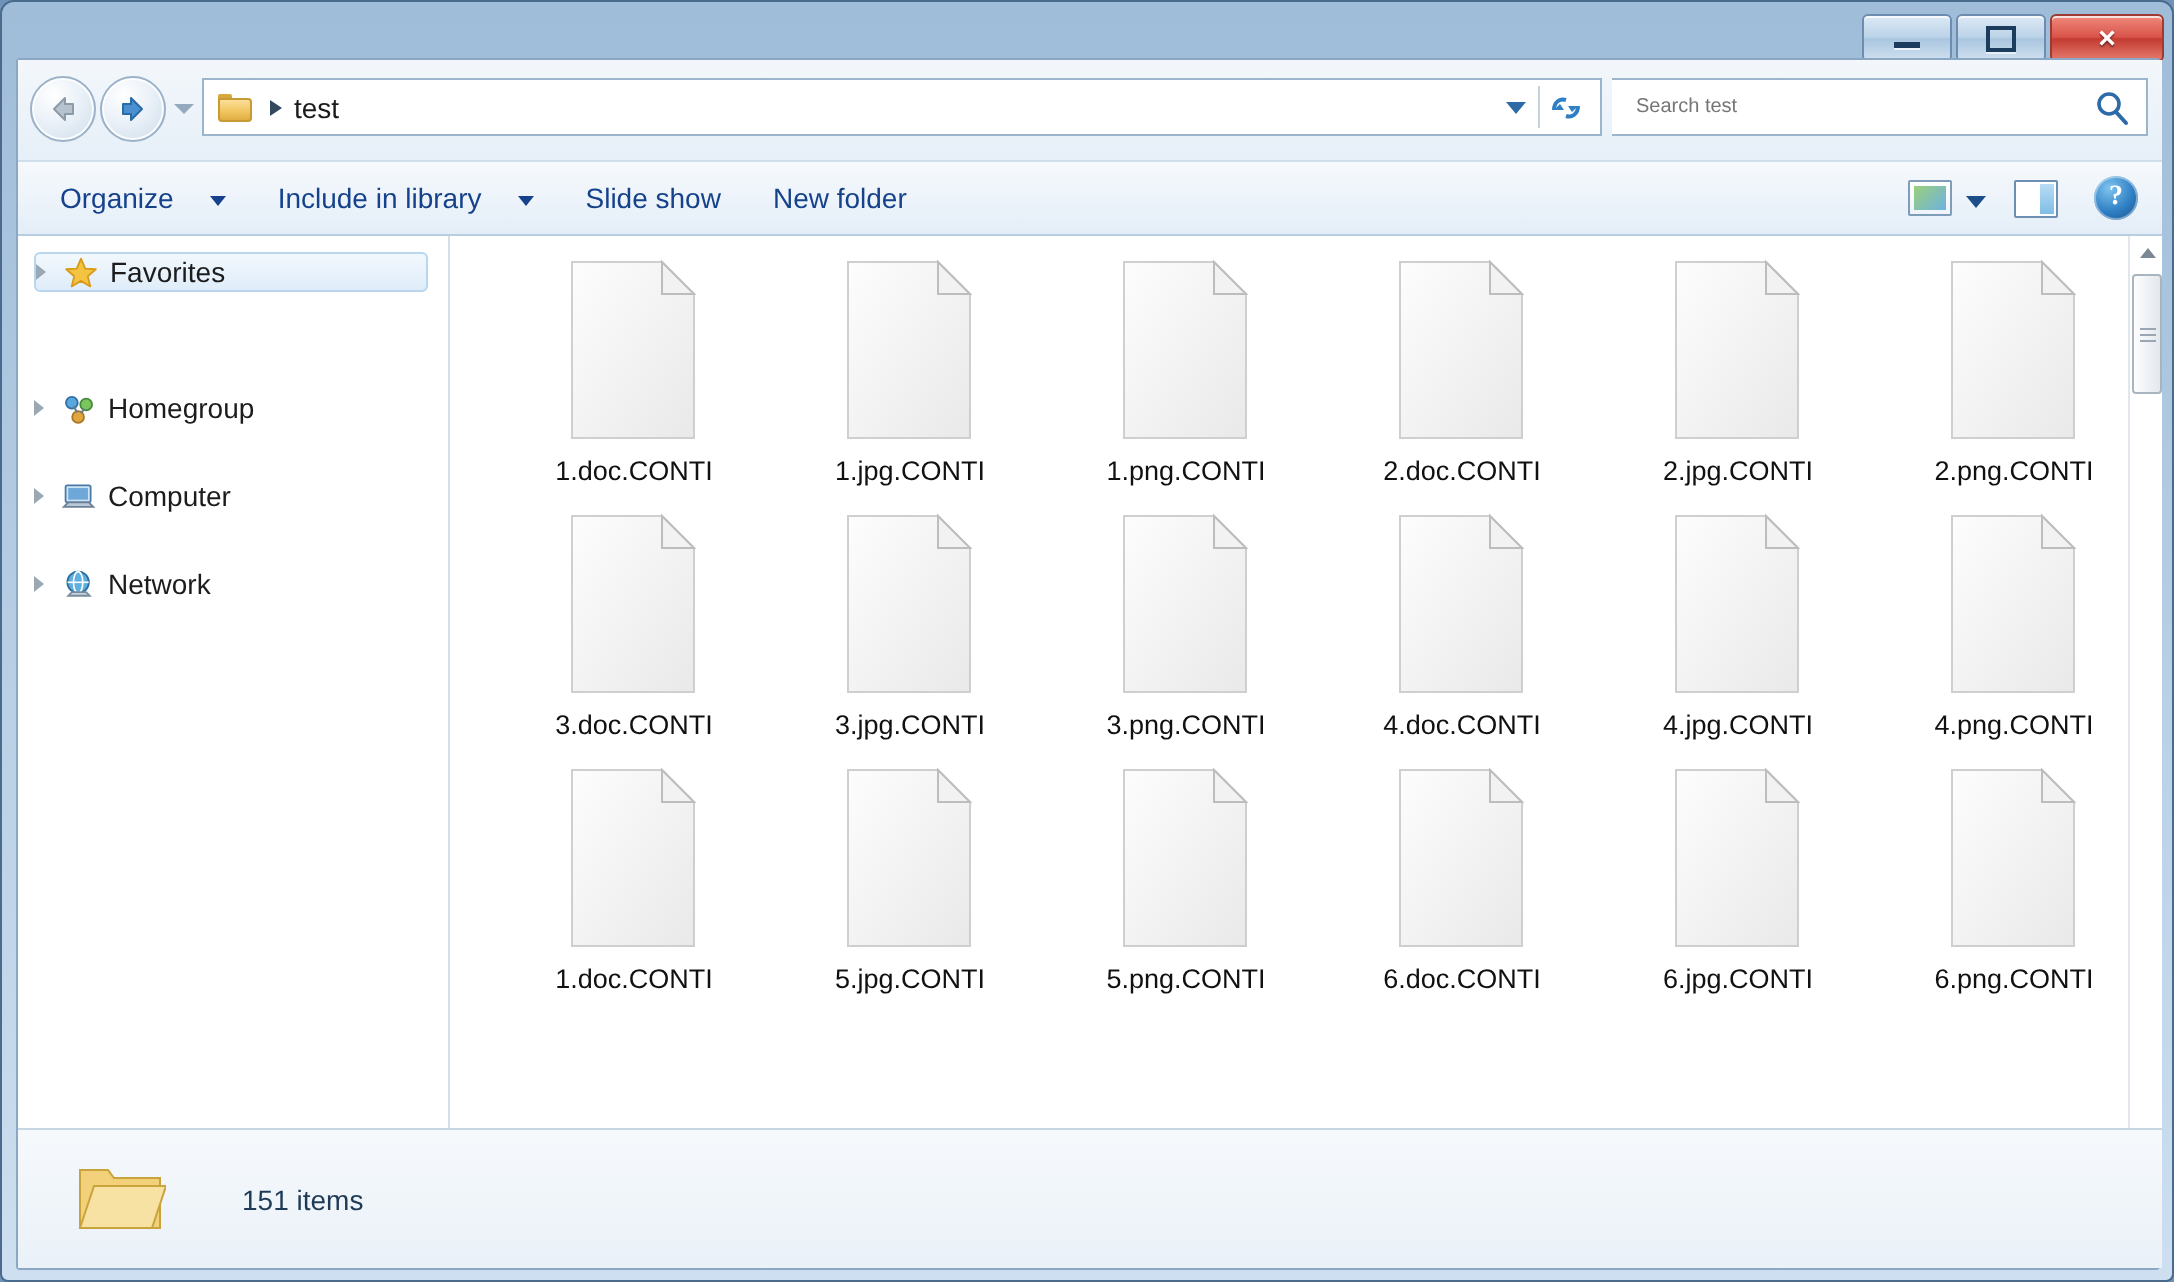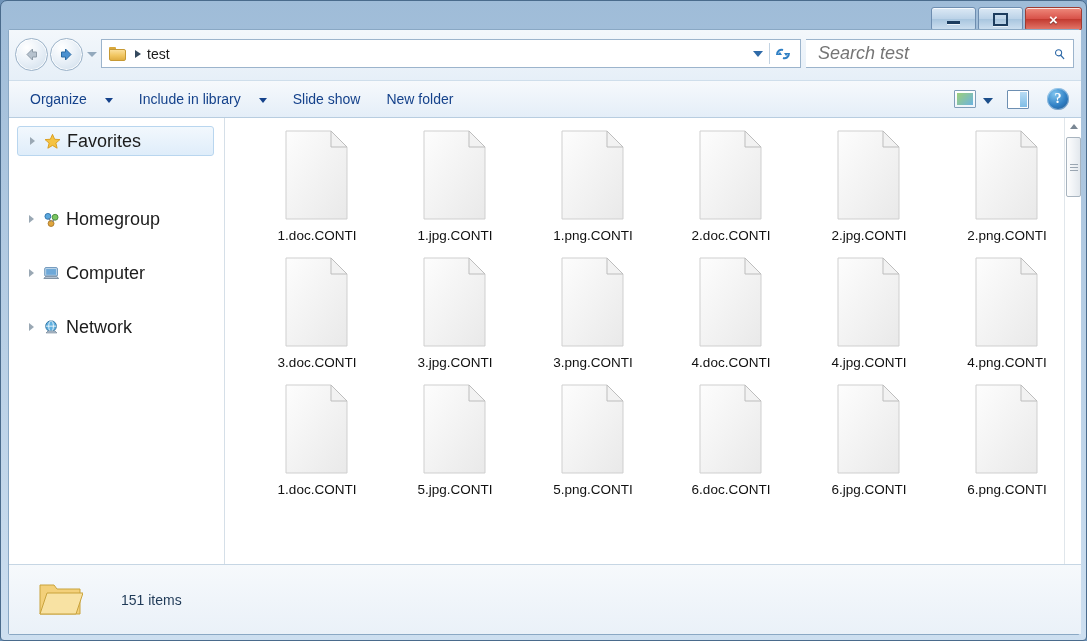--- a/index.html
+++ b/index.html
@@ -198,22 +198,21 @@
     border: 1px solid #9cb4cc;
     border-left: none;
     display: flex;
     align-items: center;
     padding: 0 8px 0 10px;
   }
   .searchbox input {
     flex: 1;
     border: none;
     outline: none;
-    font-size: 18px;
-    font-style: italic;
+    font-size: 10px;
     color: #a21caf;
     font-family: "Liberation Sans", sans-serif;
     background: transparent;
   }
 
   
   .cmdbar {
     position: absolute;
     left: 0; top: 50px;
     width: 1072px;
@@ -318,25 +317,25 @@
     height: 478px;
     box-sizing: border-box;
     background: #ffffff;
     border-right: 1px solid #d5dfe8;
     padding-top: 8px;
     overflow: hidden;
   }
   .navitem {
     display: flex;
     align-items: center;
-    height: 30px;
+    height: 20px;
     margin: 0 10px 0 8px;
-    padding-left: 12px;
+    padding-left: 0;
     gap: 5px;
-    font-size: 18px;
+    font-size: 14px;
     color: #1c1c1c;
     border-radius: 3px;
     box-sizing: border-box;
   }
   .navitem.selected {
     background: linear-gradient(180deg, #f2f8fd 0%, #dfedfa 100%);
     border: 1px solid #b9d6ef;
   }
   .navspacer { height: 24px; }
   .navchev {

